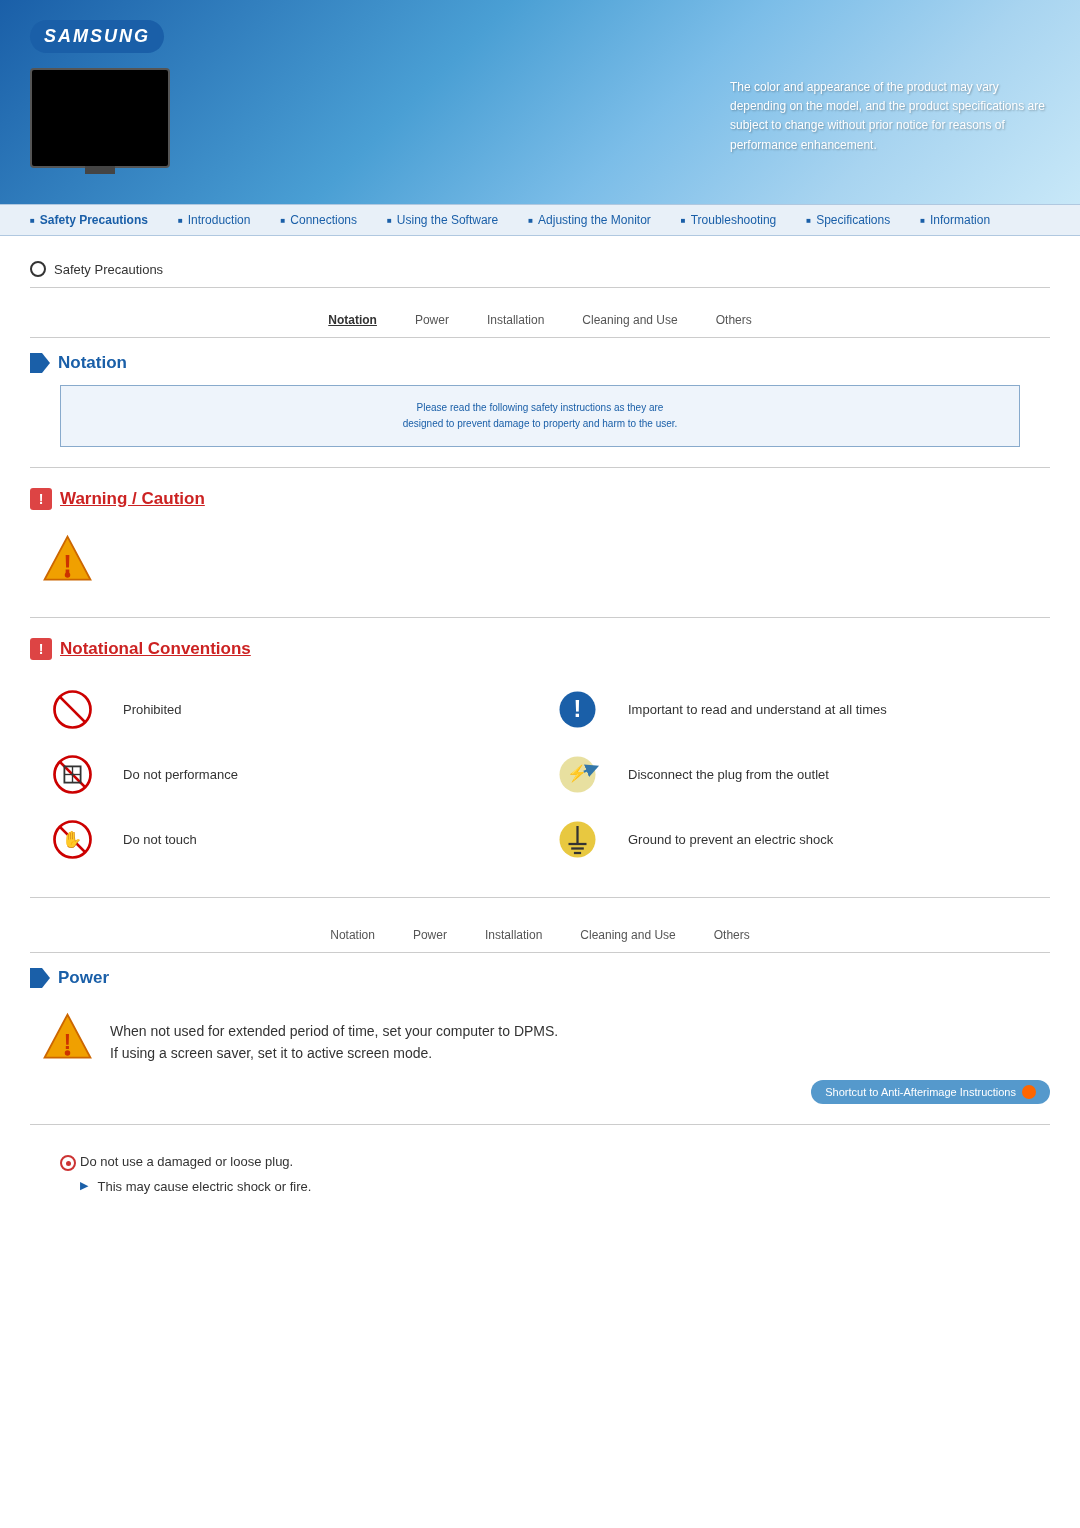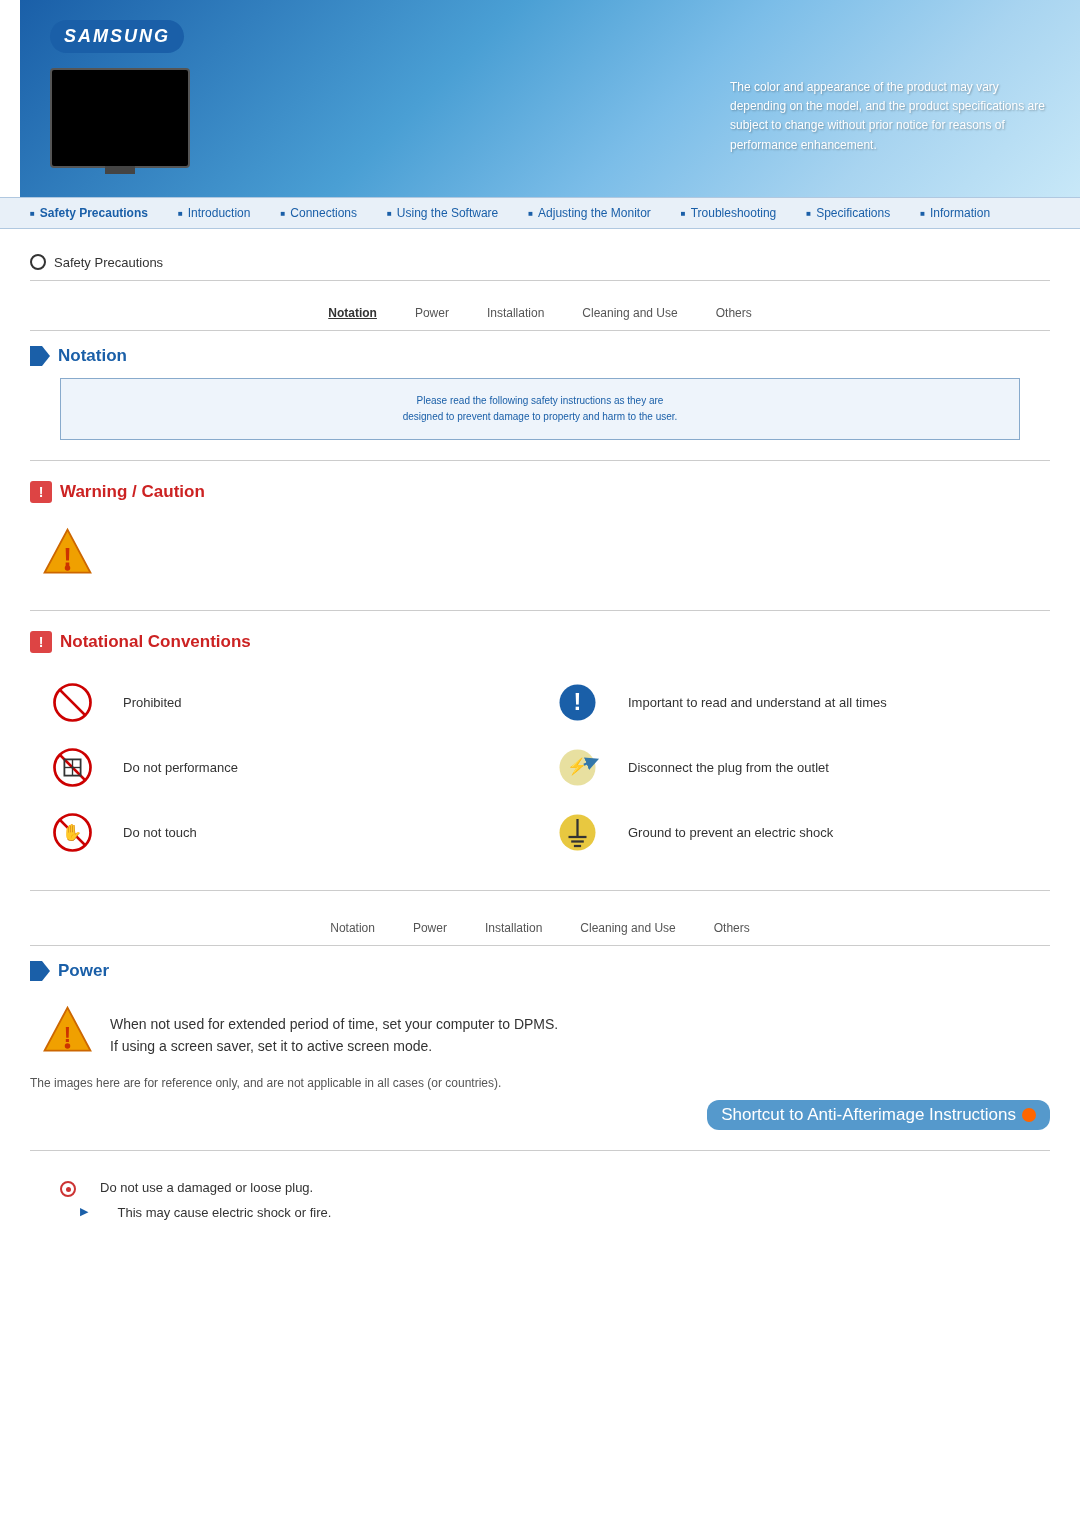--- a/index.html
+++ b/index.html
@@ -1,19 +1,19 @@
 <!DOCTYPE html>
 <html><head>
   <meta charset="utf-8">
   <style>
     * { margin: 0; padding: 0; box-sizing: border-box; }
     body { font-family: Arial, sans-serif; font-size: 13px; background: #fff; color: #333; width: 1080px; }
 
     
-    .header { background: linear-gradient(135deg, #1a5fa8 0%, #4a9fd4 40%, #7bbde8 60%, #a8d4f0 80%, #c8e8f8 100%); padding: 20px 30px 9px 30px; position: relative; overflow: hidden; margin-left: 20px; }
+    .header { background: linear-gradient(135deg, #1a5fa8 0%, #4a9fd4 40%, #7bbde8 60%, #a8d4f0 80%, #c8e8f8 100%); padding: 20px 30px 16px 30px; position: relative; overflow: hidden; }
     .samsung-logo { background: #1a5fa8; border-radius: 20px; padding: 6px 14px; display: inline-block; margin-bottom: 15px; }
     .samsung-logo span { color: #fff; font-size: 18px; font-weight: bold; letter-spacing: 2px; font-style: italic; }
     .header-content { display: flex; align-items: flex-start; gap: 20px; padding-bottom: 20px; justify-content: space-between; }
     .monitor-img { width: 140px; height: 100px; background: #000; border: 2px solid #555; border-radius: 4px; flex-shrink: 0; position: relative; }
     .monitor-img::after { content: ''; position: absolute; bottom: -8px; left: 50%; transform: translateX(-50%); width: 30px; height: 8px; background: #444; }
     .header-text { color: #fff; font-size: 12px; line-height: 1.6; max-width: 320px; text-shadow: 1px 1px 2px rgba(0,0,0,0.3); padding-top: 10px; }
 
     
     .nav-bar { background: #e8f0f8; border-top: 1px solid #b0c8e0; border-bottom: 1px solid #b0c8e0; padding: 8px 30px; display: flex; flex-wrap: wrap; gap: 5px 30px; }
     .nav-item { font-size: 12px; color: #1a5fa8; text-decoration: none; display: flex; align-items: center; gap: 5px; }
@@ -30,21 +30,21 @@
     
     .tab-bar { display: flex; justify-content: center; gap: 30px; padding: 8px 0; margin-bottom: 15px; border-bottom: 1px solid #ccc; }
     .tab-item { font-size: 12px; color: #555; cursor: pointer; padding: 2px 4px; }
     .tab-item.active { color: #333; font-weight: bold; text-decoration: underline; }
 
     
     .section-heading { display: flex; align-items: center; gap: 8px; margin: 15px 0 12px 0; }
     .section-icon-blue { width: 20px; height: 20px; background: #1a5fa8; clip-path: polygon(0 0, 60% 0, 100% 50%, 60% 100%, 0 100%); flex-shrink: 0; }
     .section-icon-red { width: 22px; height: 22px; background: #d44; border-radius: 3px; flex-shrink: 0; display: flex; align-items: center; justify-content: center; color: white; font-weight: bold; font-size: 14px; }
     .section-heading h2 { font-size: 17px; color: #1a5fa8; font-weight: bold; }
-    .section-heading h2.red { color: #cc2222; }
+    .section-heading h2.red { color: #cc2222; text-decoration: underline; }
 
     
     .info-box { border: 1px solid #88aacc; background: #eef4fb; padding: 14px 20px; margin: 10px 30px 20px 30px; text-align: center; font-size: 10px; color: #1a5fa8; line-height: 1.6; }
 
     
     .divider { border: none; border-top: 1px solid #ccc; margin: 20px 0; }
 
     
     .warning-row { display: flex; align-items: flex-start; gap: 15px; padding: 10px 0 10px 10px; }
     .warning-triangle { width: 55px; height: 55px; flex-shrink: 0; }
@@ -54,26 +54,26 @@
     .conventions-grid { display: grid; grid-template-columns: 1fr 1fr; gap: 10px 20px; padding: 10px 10px 10px 20px; }
     .convention-item { display: flex; align-items: center; gap: 28px; padding: 5px 0; }
     .conv-icon { width: 45px; height: 45px; flex-shrink: 0; }
     .conv-text { font-size: 13px; color: #333; }
     .power-warning-row { display: flex; align-items: flex-start; gap: 15px; padding: 10px 0 10px 10px; }
     .power-text { font-size: 14px; color: #333; line-height: 1.6; padding-top: 10px; }
     .ref-text { font-size: 12px; color: #555; margin: 8px 0 10px 0; }
 
     
     .shortcut-btn-row { text-align: right; margin: 5px 0 10px 0; }
-    .shortcut-btn { background: #5599cc; color: white; border: none; border-radius: 12px; padding: 5px 14px; font-size: 17px; cursor: pointer; display: inline-flex; align-items: center; gap: 6px; }
+    .shortcut-btn { background: #5599cc; color: white; border: none; border-radius: 12px; padding: 5px 14px; font-size: 11px; cursor: pointer; display: inline-flex; align-items: center; gap: 6px; }
     .shortcut-btn-dot { width: 14px; height: 14px; background: #ff6600; border-radius: 50%; display: inline-block; }
 
     
     .bullet-list { padding: 5px 0 5px 30px; }
-    .bullet-item { display: flex; align-items: flex-start; gap: 24px; padding: 4px 0; font-size: 13px; }
+    .bullet-item { display: flex; align-items: flex-start; gap: 4px; padding: 4px 0; font-size: 13px; }
     .bullet-circle { width: 16px; height: 16px; border: 2px solid #cc3333; border-radius: 50%; flex-shrink: 0; margin-top: 1px; display: flex; align-items: center; justify-content: center; }
     .bullet-circle-inner { width: 5px; height: 5px; background: #cc3333; border-radius: 50%; }
     .sub-bullet { padding-left: 20px; }
     .sub-bullet-arrow { color: #1a5fa8; font-size: 11px; margin-right: 5px; }
   </style>
 </head>
 <body>
 
 <div class="header">
   <div class="samsung-logo">
@@ -226,21 +226,20 @@
     <svg style="width:55px;height:55px;flex-shrink:0;" viewBox="0 0 60 60" xmlns="http://www.w3.org/2000/svg">
       <polygon points="30,5 55,52 5,52" fill="#f0a000" stroke="#cc6600" stroke-width="2"></polygon>
       <text x="30" y="43" text-anchor="middle" font-size="24" font-weight="bold" fill="#cc3300">!</text>
       <circle cx="30" cy="47" r="3" fill="#cc3300"></circle>
     </svg>
     <div class="power-text">
       <span>When not used for extended period of time, set your computer to DPMS.<br>If using a screen saver, set it to active screen mode.</span>
     </div>
   </div>
 
-  <p class="ref-text">The images here are for reference only, and are not applicable in all cases (or countries).</p>
 
   <div class="shortcut-btn-row">
     <button class="shortcut-btn">
       <span>Shortcut to Anti-Afterimage Instructions</span>
       <span class="shortcut-btn-dot"></span>
     </button>
   </div>
 
   <hr class="divider">
 

